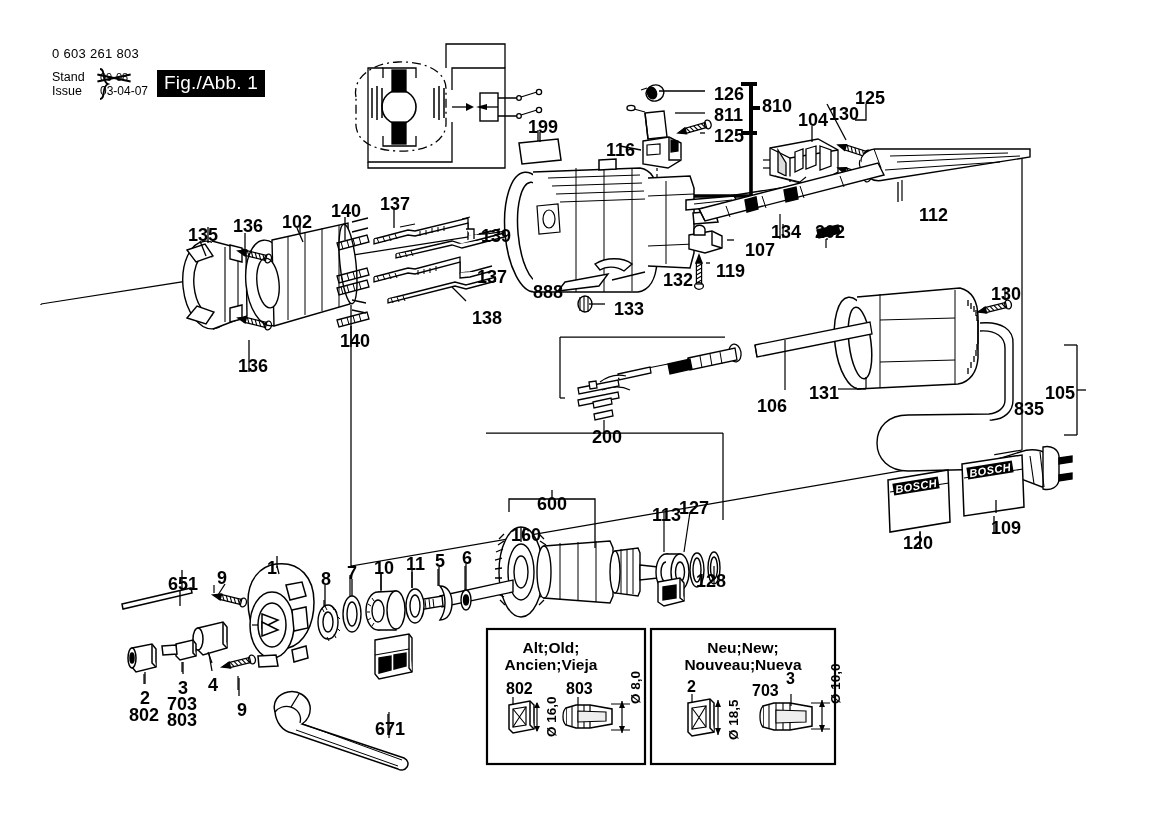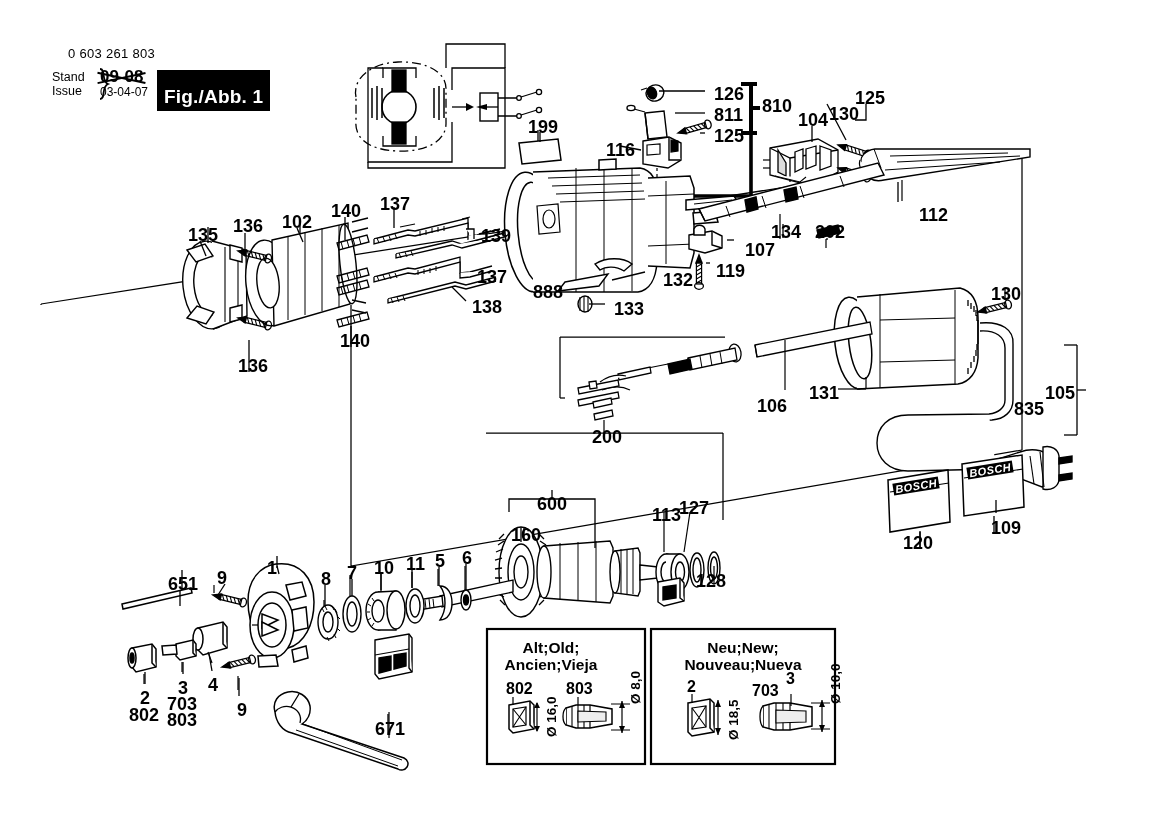--- a/index.html
+++ b/index.html
@@ -1,31 +1,31 @@
 <!DOCTYPE html>
 <html><head>
 <meta charset="utf-8">
 <style>
   html,body{margin:0;padding:0;background:#ffffff;}
   body{width:1168px;height:826px;position:relative;overflow:hidden;
        font-family:"Liberation Sans","DejaVu Sans",sans-serif;color:#000;}
   #sheet{position:absolute;left:0;top:0;width:1168px;height:826px;}
   svg.layer{position:absolute;left:0;top:0;width:1168px;height:826px;}
 
-  .hdr-part{position:absolute;left:68px;top:46px;font-size:13px;letter-spacing:.3px;white-space:nowrap;text-align:right;}
+  .hdr-part{position:absolute;left:52px;top:46px;font-size:13px;letter-spacing:.3px;white-space:nowrap;text-align:right;}
   .hdr-sw{position:absolute;left:52px;top:70px;font-size:12.5px;line-height:14px;white-space:nowrap;}
   .hdr-brace{position:absolute;left:97px;top:68px;font-size:22px;line-height:20px;}
   .hdr-dates{position:absolute;left:100px;top:70px;font-size:12px;line-height:14px;white-space:nowrap;}
-  .hdr-old{position:relative;display:inline-block;font-size:17px;font-weight:bold;}
+  .hdr-old{position:relative;display:inline-block;font-size:11px;}
   .hdr-old::after{content:"";position:absolute;left:-3px;top:50%;width:calc(100% + 6px);height:1.6px;background:#000;
                   transform:rotate(-12deg);}
   .hdr-old2::before{content:"";position:absolute;left:-3px;top:50%;width:calc(100% + 6px);height:1.6px;background:#000;
                   transform:rotate(12deg);}
   .figbox{position:absolute;left:157px;top:70px;background:#000;color:#fff;
-          font-size:19px;font-weight:bold;padding:16px 7px 3px 7px;letter-spacing:.2px;white-space:nowrap;}
+          font-size:19px;font-weight:normal;padding:2px 7px 3px 7px;letter-spacing:.2px;white-space:nowrap;}
 
   .disc{position:absolute;left:978px;top:721px;font-size:11.5px;line-height:13.5px;white-space:nowrap;}
 
   .callout{position:absolute;font-size:18px;font-weight:bold;white-space:nowrap;letter-spacing:0px;}
   .callout.sm{font-size:16px;}
 
   .boxlabel{position:absolute;font-size:15.5px;font-weight:bold;text-align:center;line-height:17px;white-space:nowrap;}
   .dimtext{position:absolute;font-size:13.5px;font-weight:bold;white-space:nowrap;
            transform-origin:left top;}
   .rot90{transform:rotate(-90deg);}
@@ -671,21 +671,21 @@
       <div class="callout" style="left: 829px; top: 104px;">130</div>
       <div class="callout" style="left: 855px; top: 88px;">125</div>
       <div class="callout" style="left: 886px; top: 205px; margin-left: 33px;">112</div>
       <div class="callout" style="left: 188px; top: 225px;">135</div>
       <div class="callout" style="left: 233px; top: 216px;">136</div>
       <div class="callout" style="left: 282px; top: 212px;">102</div>
       <div class="callout" style="left: 331px; top: 201px;">140</div>
       <div class="callout" style="left: 380px; top: 194px;">137</div>
       <div class="callout" style="left: 481px; top: 226px;">139</div>
       <div class="callout" style="left: 477px; top: 267px;">137</div>
-      <div class="callout" style="left: 472px; top: 297px;">138</div>
+      <div class="callout" style="left: 472px; top: 308px;">138</div>
       <div class="callout" style="left: 340px; top: 331px;">140</div>
       <div class="callout" style="left: 238px; top: 356px;">136</div>
       <div class="callout" style="left: 533px; top: 282px;">888</div>
       <div class="callout" style="left: 663px; top: 270px;">132</div>
       <div class="callout" style="left: 614px; top: 299px;">133</div>
       <div class="callout" style="left: 745px; top: 240px;">107</div>
       <div class="callout" style="left: 716px; top: 261px;">119</div>
       <div class="callout" style="left: 771px; top: 222px;">134</div>
       <div class="callout" style="left: 815px; top: 222px;">202</div>
       <div class="callout" style="left: 991px; top: 284px;">130</div>

